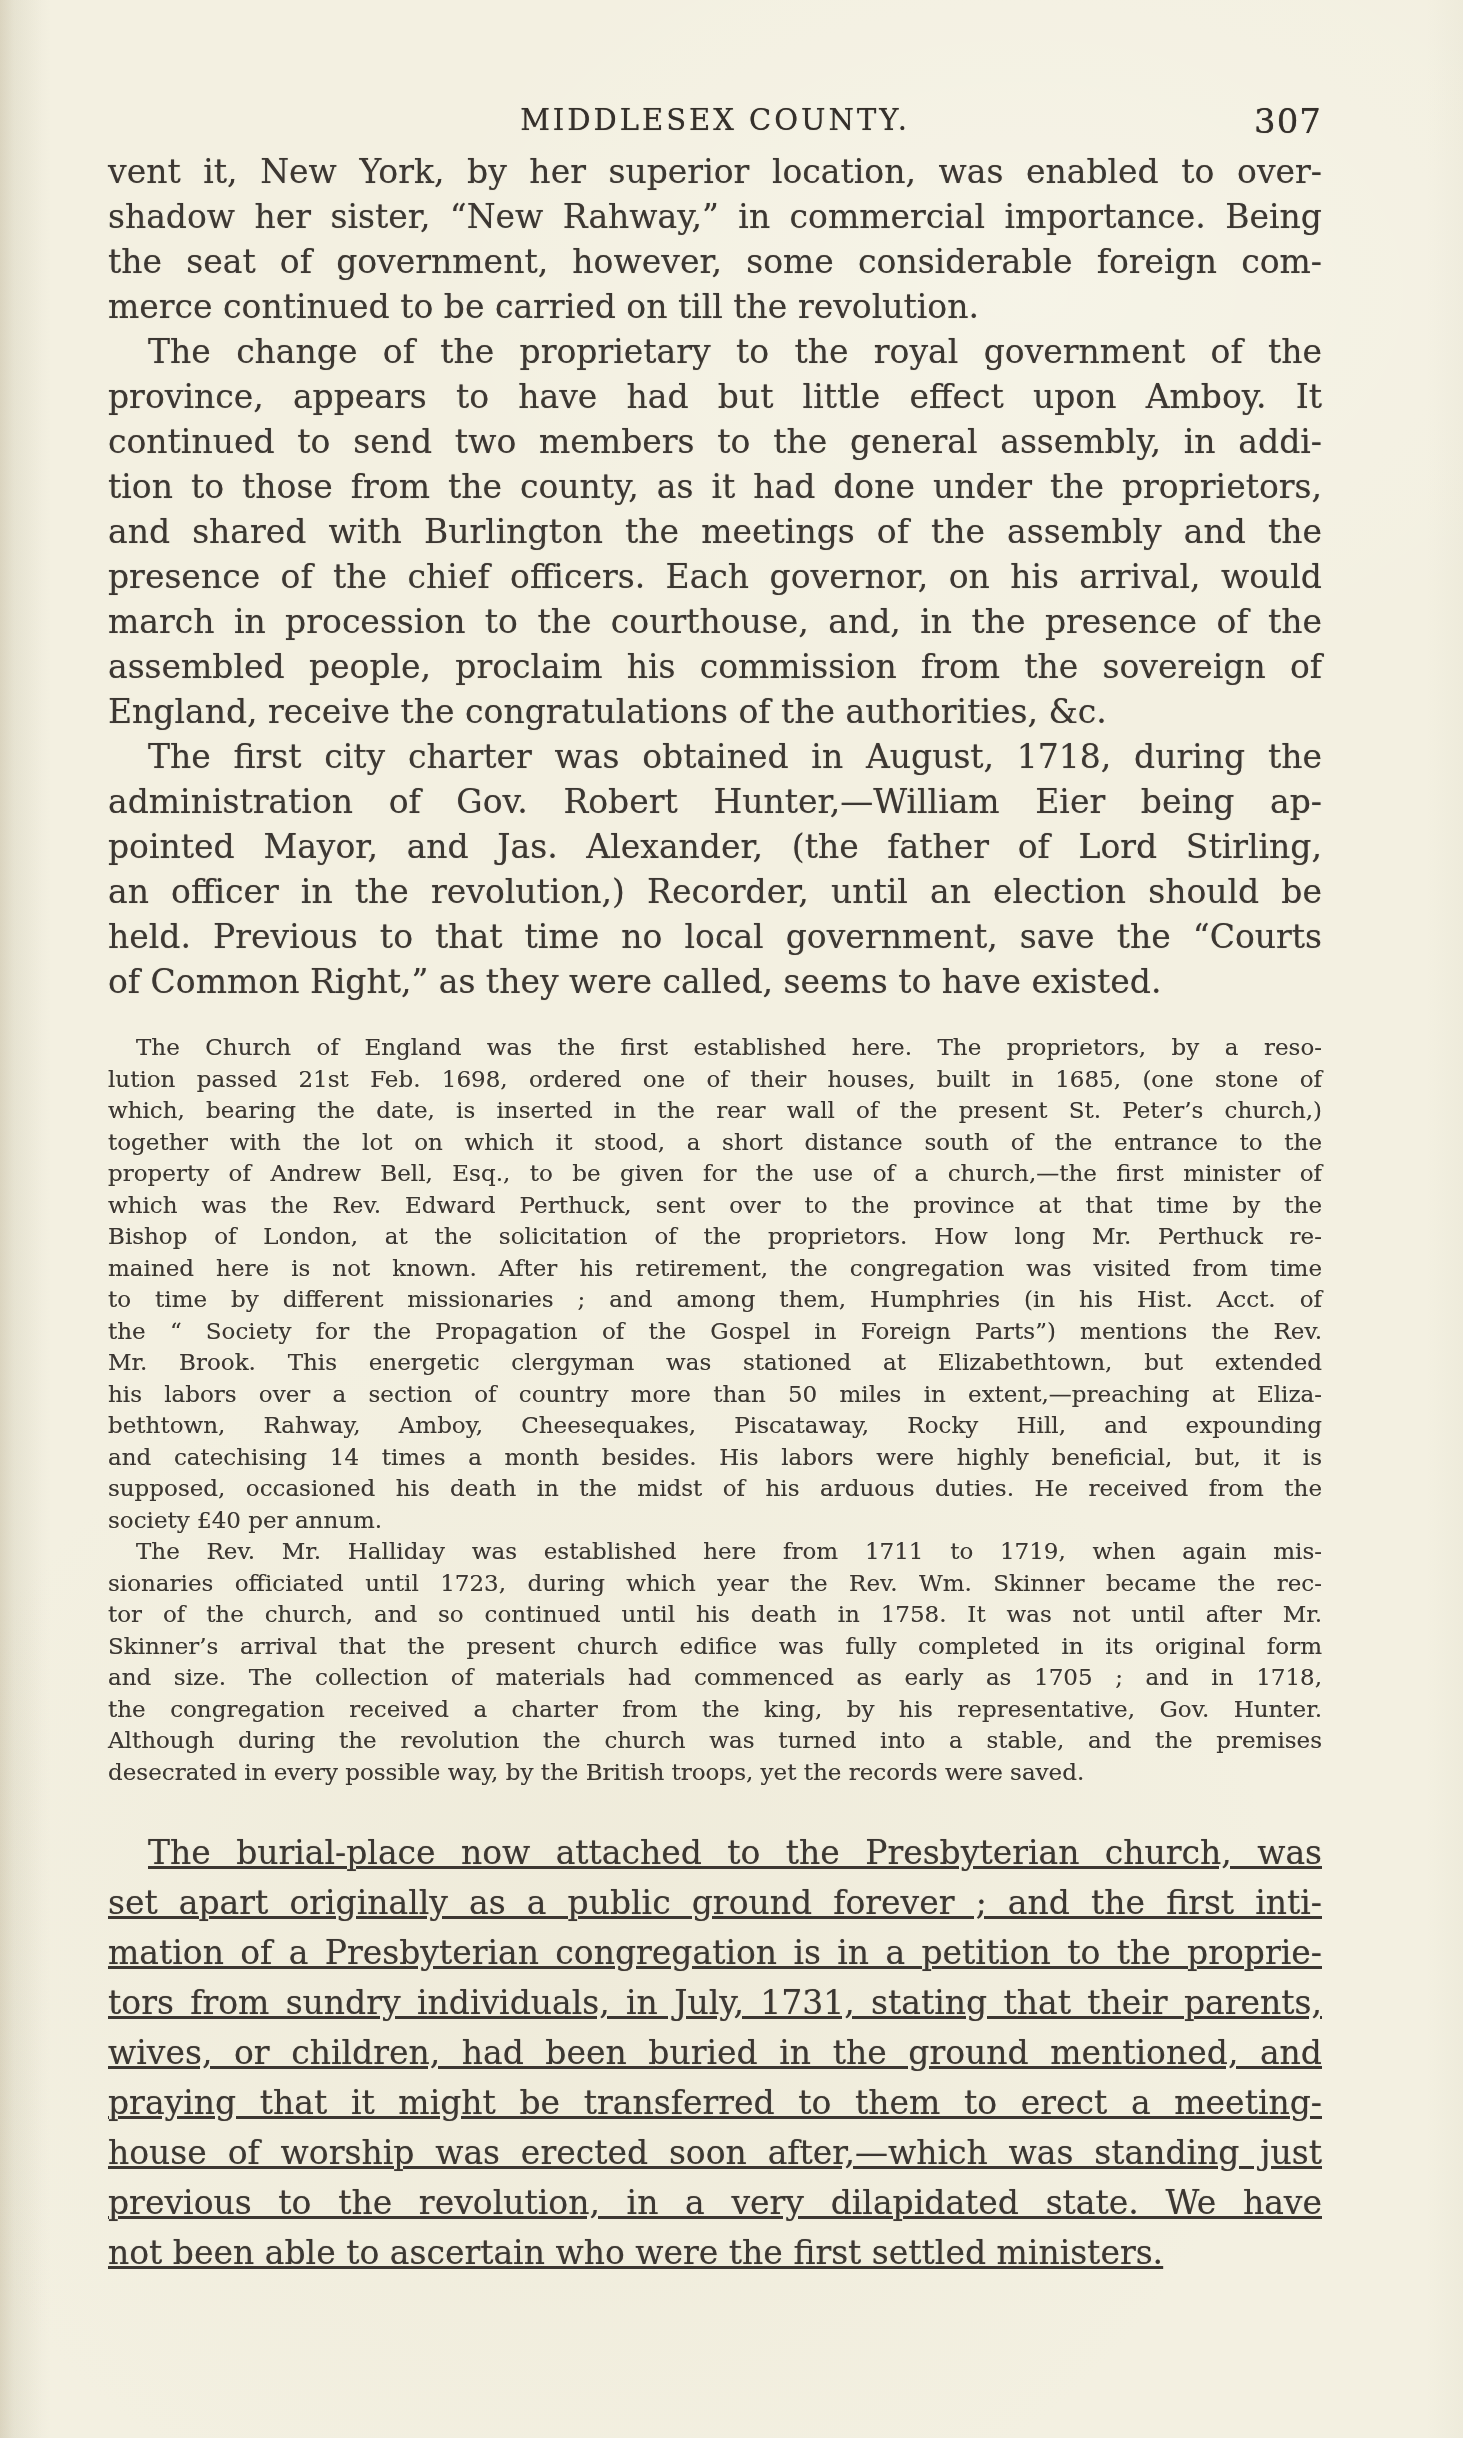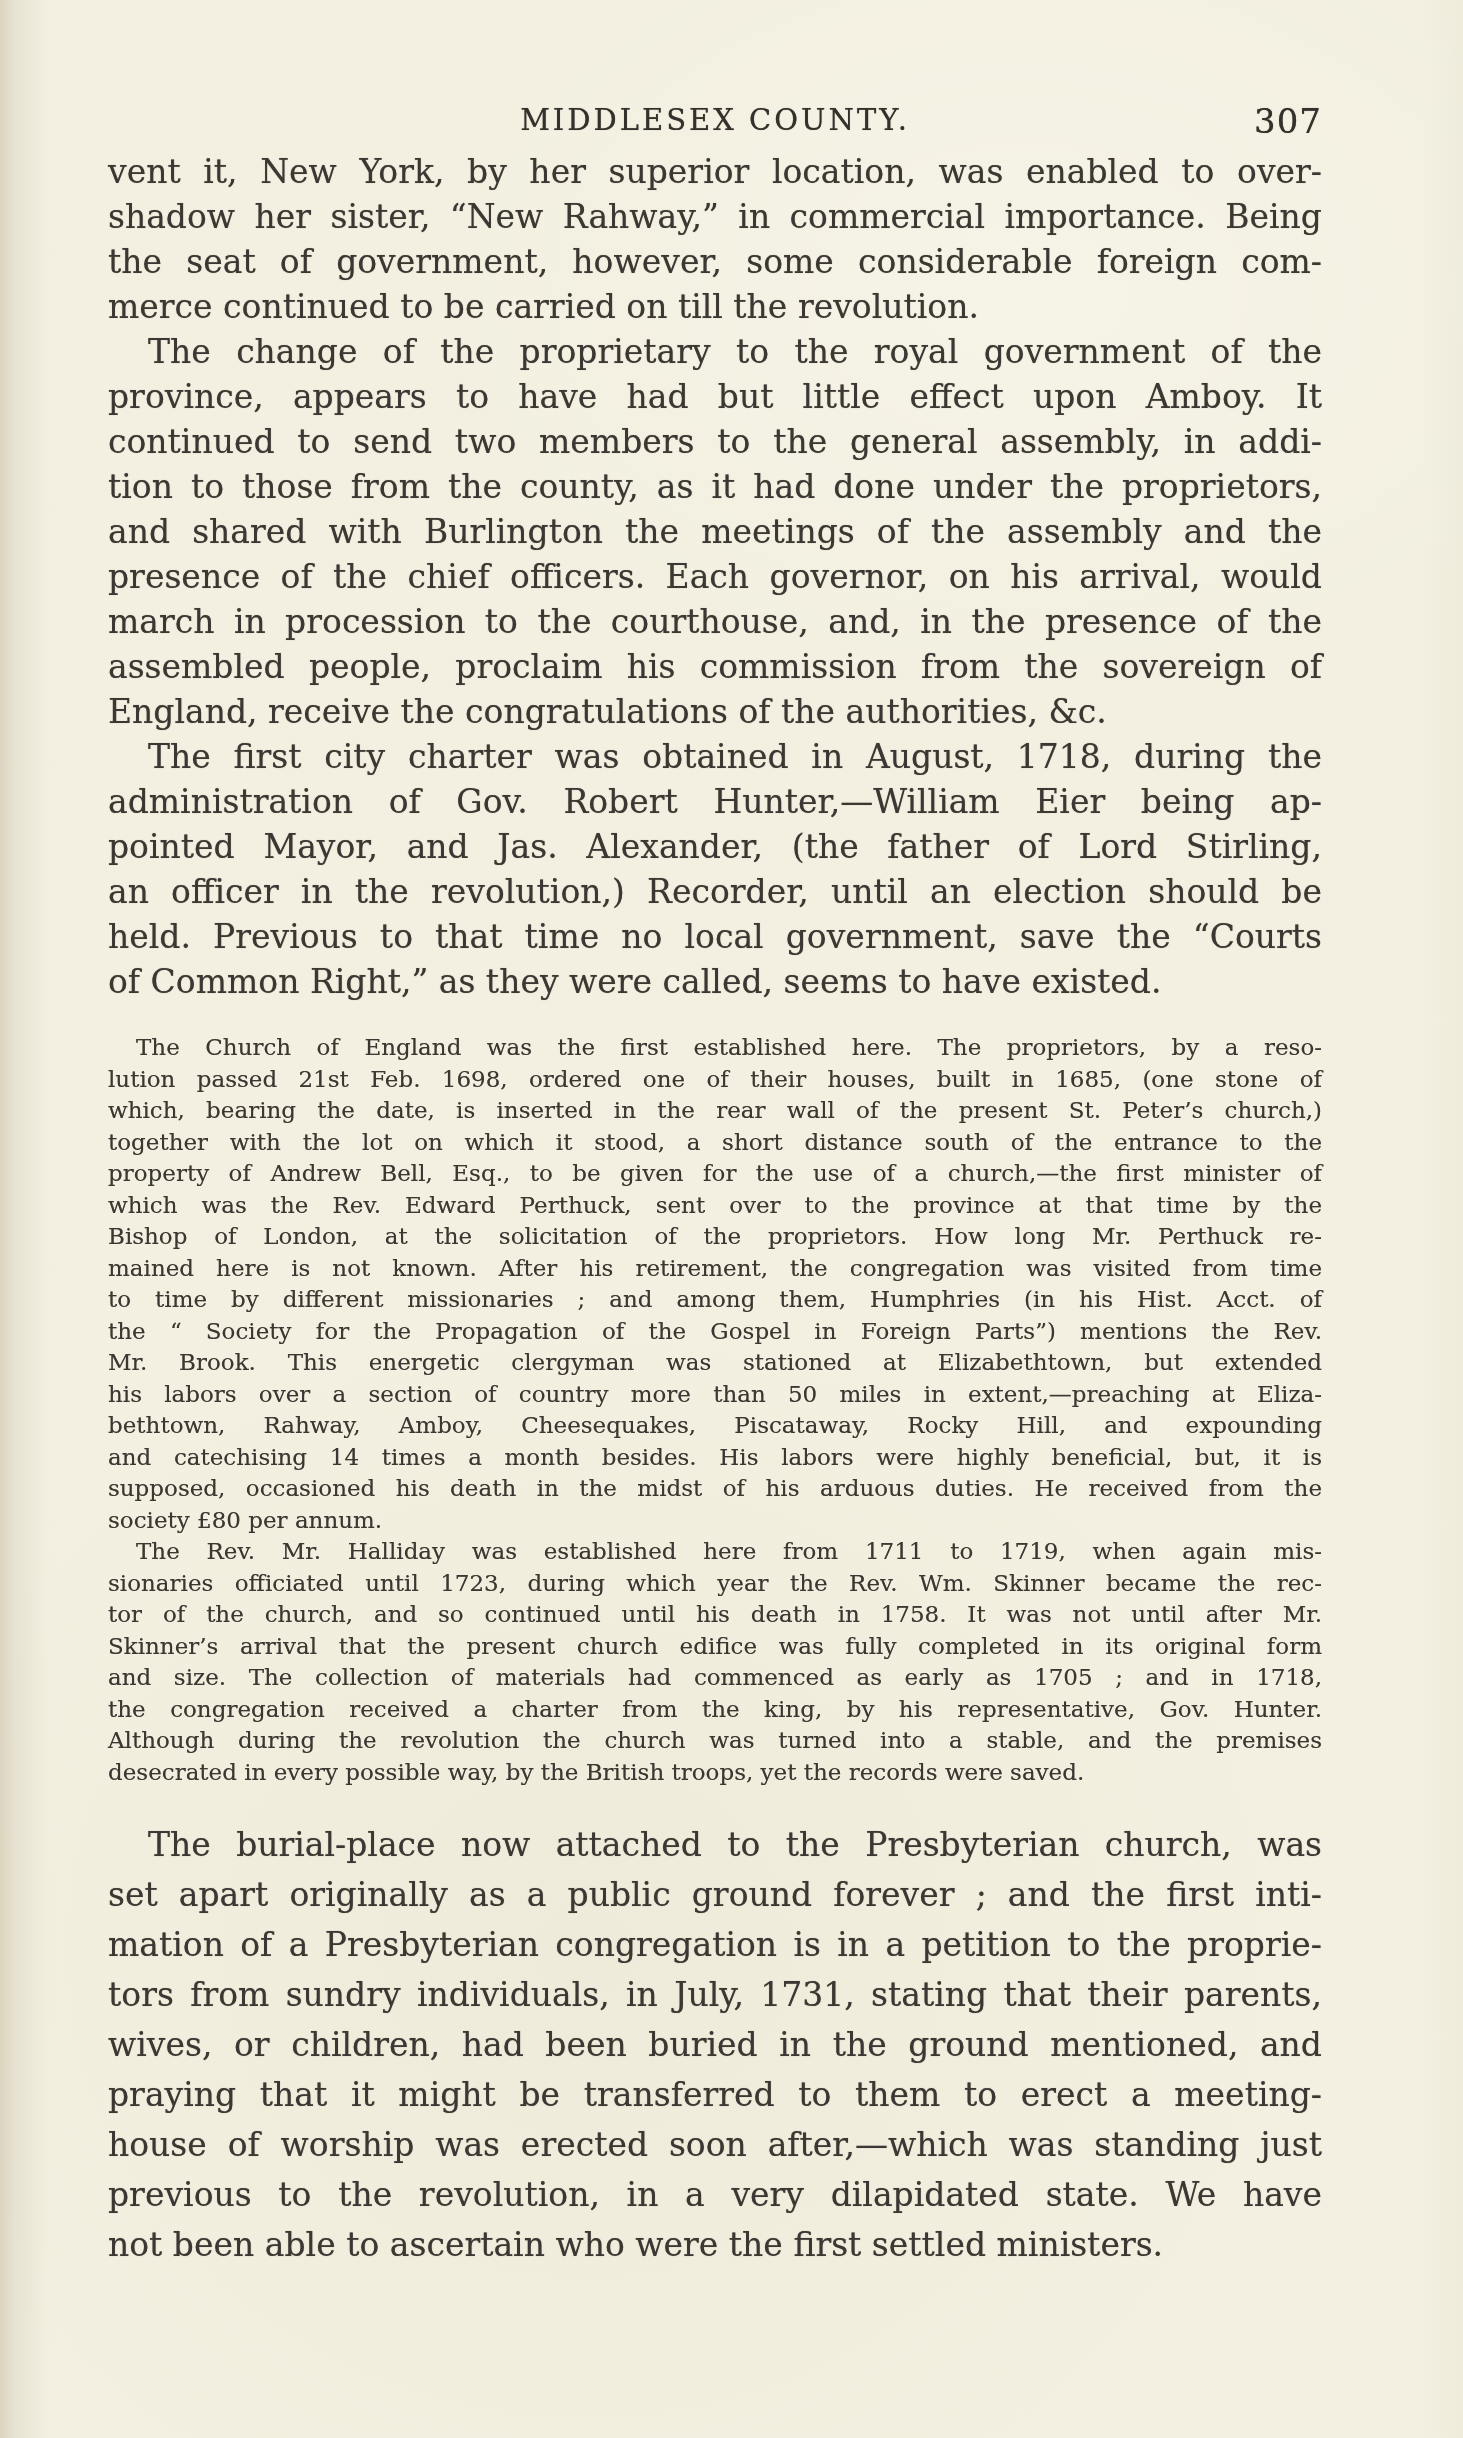--- a/index.html
+++ b/index.html
@@ -35,22 +35,22 @@
   }
   .running-folio {
     position: absolute; right: 0; top: -2px;
     font-size: 34px; letter-spacing: 1px; color: #35302b;
     text-shadow: 0 0 0.7px rgba(53,48,43,0.8);
   }
   .main-text { font-size: 33px; line-height: 45px;
     text-shadow: 0 0 0.8px rgba(60,55,50,0.55); }
   .footnote-section { margin-top: 28px; font-size: 23px; line-height: 31.5px;
     text-shadow: 0 0 0.6px rgba(60,55,50,0.5); }
-  .closing-text { margin-top: 32px; font-size: 33px; line-height: 50px;
-    text-shadow: 0 0 0.8px rgba(60,55,50,0.55); }
+  .closing-text { margin-top: 40px; font-size: 33px; line-height: 50px;
+    text-shadow: 0 0 0.8px rgba(60,55,50,0.55); text-decoration: underline; }
 
   .line { text-align: justify; text-align-last: justify; white-space: normal; }
   .para .line:last-child { text-align-last: left; }
   .para.indent .line:first-child { text-indent: 40px; }
   .footnote-section .para.indent .line:first-child { text-indent: 28px; }
 </style>
 </head>
 <body>
 
 <div class="page">
@@ -99,21 +99,21 @@
           <div class="line">which was the Rev. Edward Perthuck, sent over to the province at that time by the</div>
           <div class="line">Bishop of London, at the solicitation of the proprietors. How long Mr. Perthuck re-</div>
           <div class="line">mained here is not known. After his retirement, the congregation was visited from time</div>
           <div class="line">to time by different missionaries ; and among them, Humphries (in his Hist. Acct. of</div>
           <div class="line">the “ Society for the Propagation of the Gospel in Foreign Parts”) mentions the Rev.</div>
           <div class="line">Mr. Brook. This energetic clergyman was stationed at Elizabethtown, but extended</div>
           <div class="line">his labors over a section of country more than 50 miles in extent,—preaching at Eliza-</div>
           <div class="line">bethtown, Rahway, Amboy, Cheesequakes, Piscataway, Rocky Hill, and expounding</div>
           <div class="line">and catechising 14 times a month besides. His labors were highly beneficial, but, it is</div>
           <div class="line">supposed, occasioned his death in the midst of his arduous duties. He received from the</div>
-          <div class="line">society £80 per annum.</div>
+          <div class="line">society £40 per annum.</div>
         </div>
       <div class="para indent">
           <div class="line">The Rev. Mr. Halliday was established here from 1711 to 1719, when again mis-</div>
           <div class="line">sionaries officiated until 1723, during which year the Rev. Wm. Skinner became the rec-</div>
           <div class="line">tor of the church, and so continued until his death in 1758. It was not until after Mr.</div>
           <div class="line">Skinner’s arrival that the present church edifice was fully completed in its original form</div>
           <div class="line">and size. The collection of materials had commenced as early as 1705 ; and in 1718,</div>
           <div class="line">the congregation received a charter from the king, by his representative, Gov. Hunter.</div>
           <div class="line">Although during the revolution the church was turned into a stable, and the premises</div>
           <div class="line">desecrated in every possible way, by the British troops, yet the records were saved.</div>

